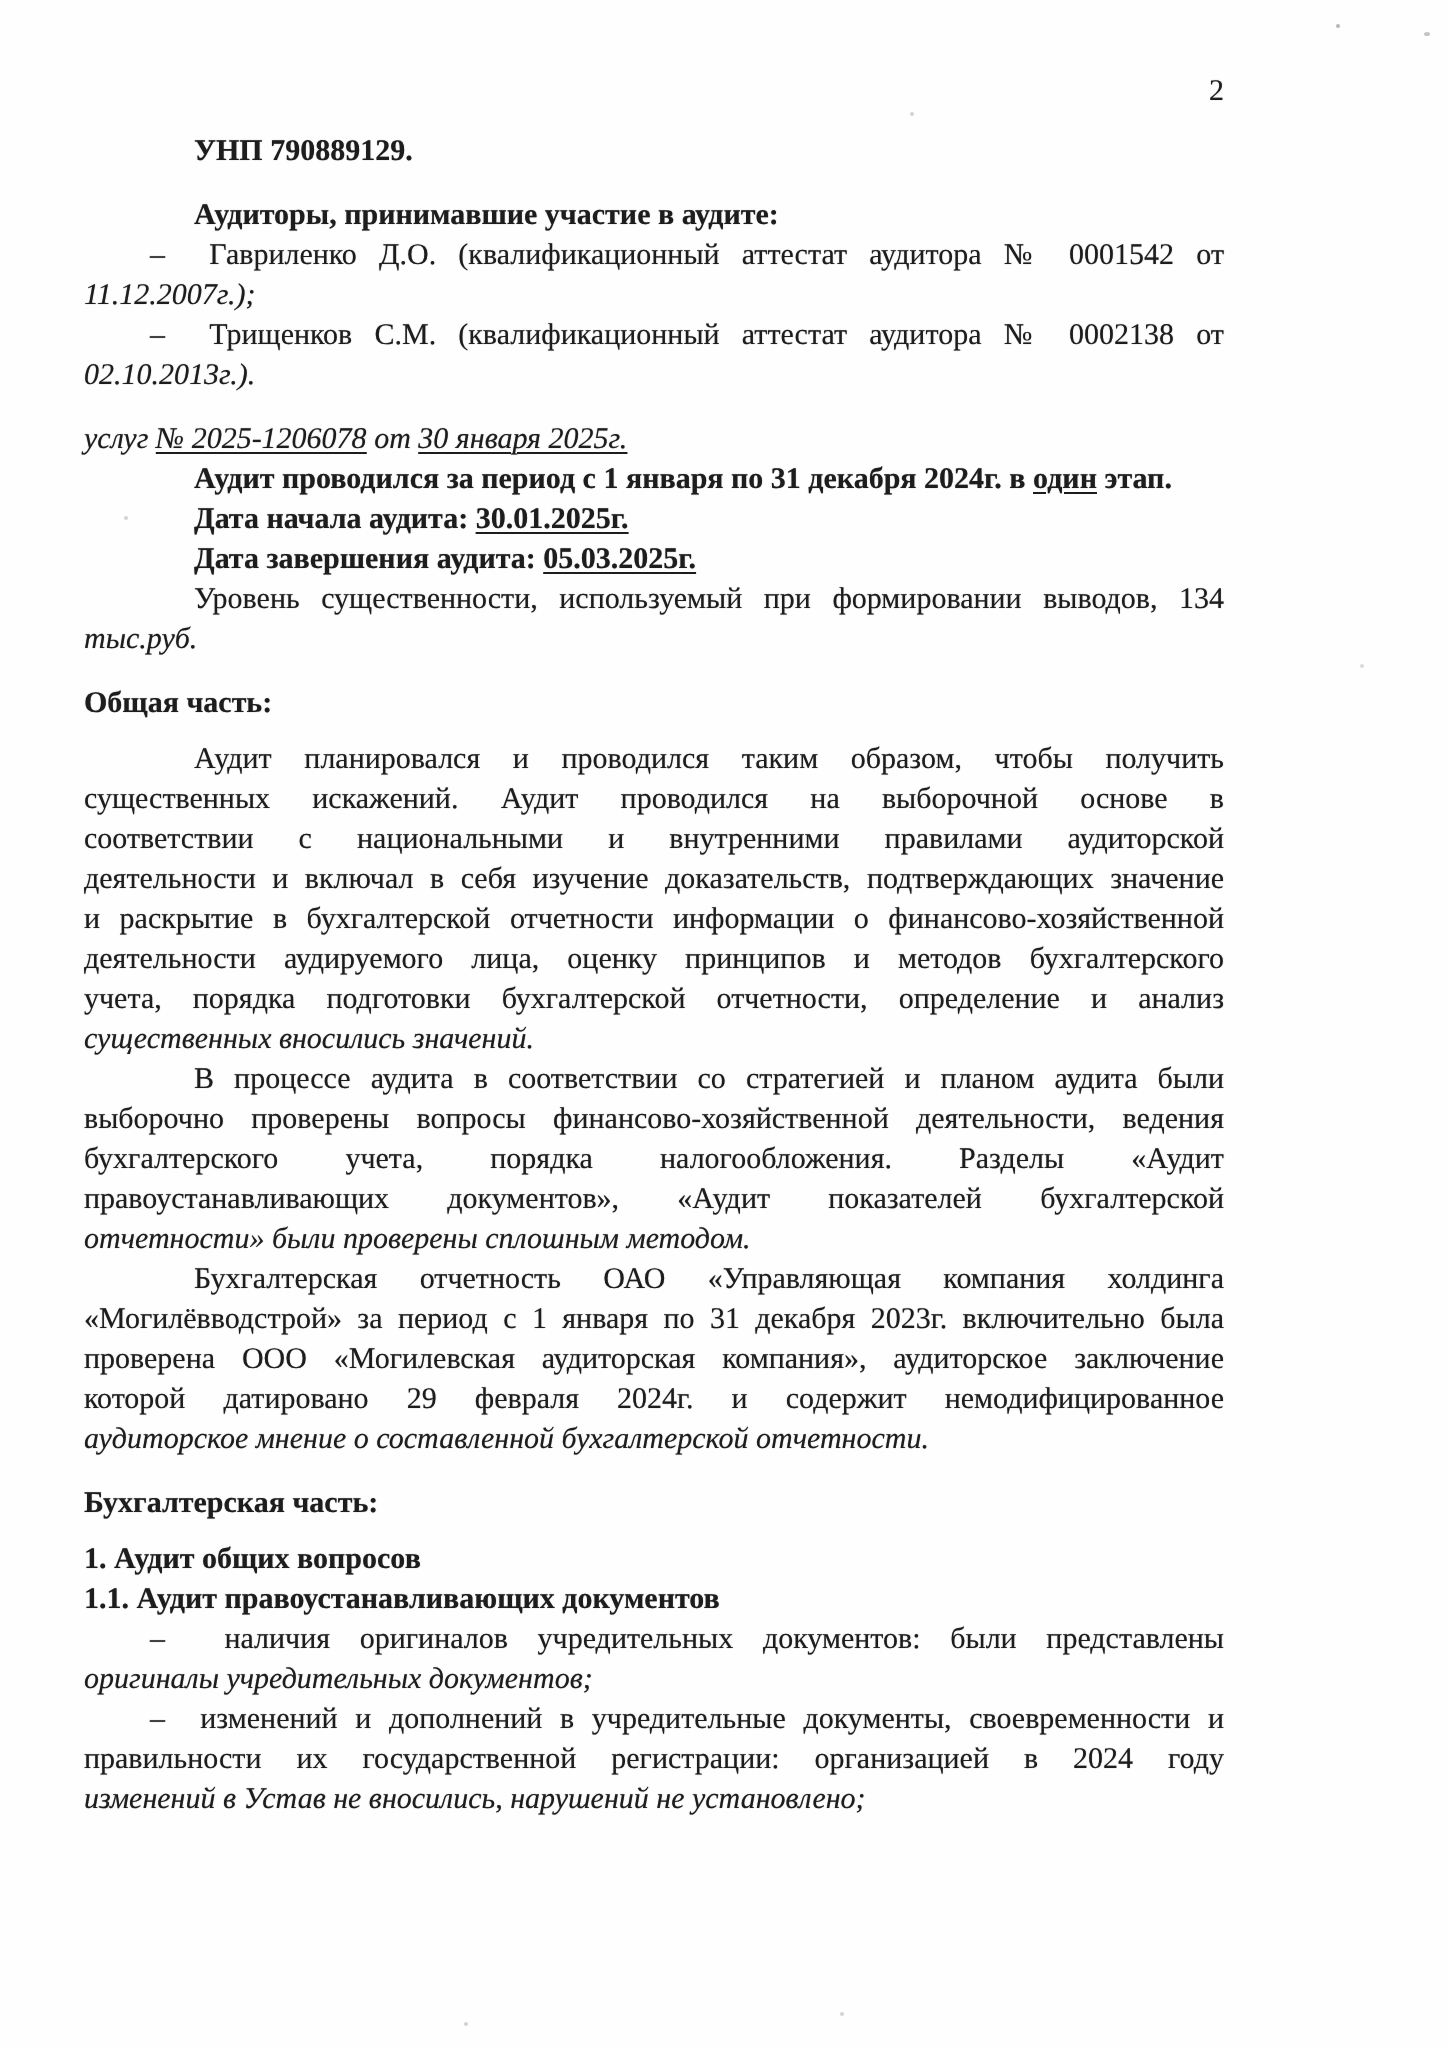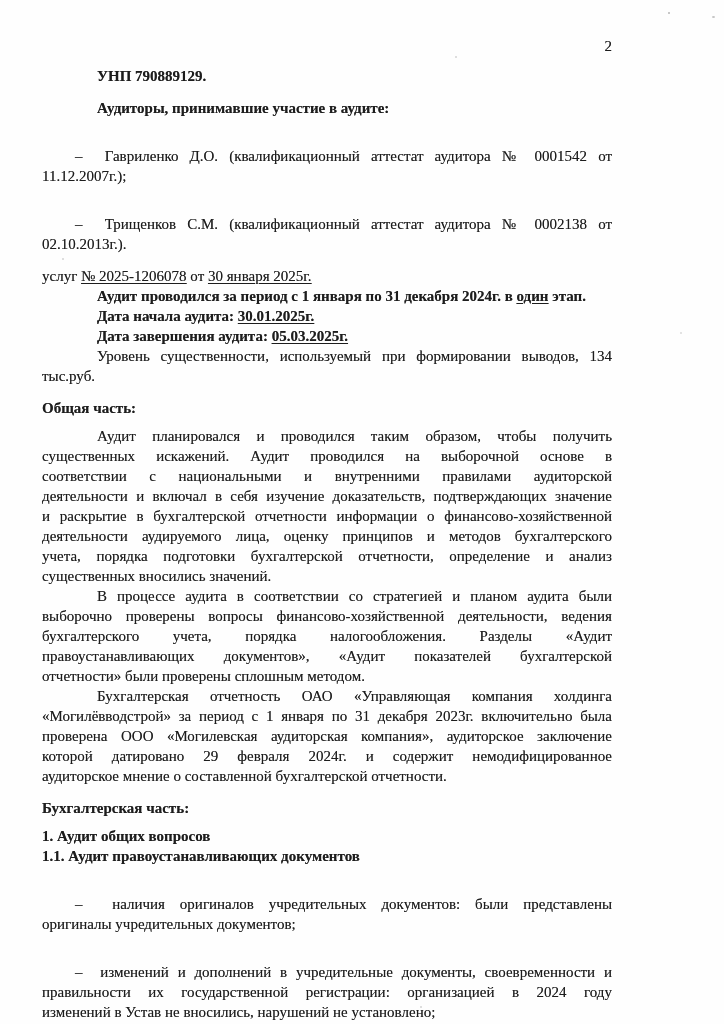--- a/index.html
+++ b/index.html
@@ -22,22 +22,22 @@
   .ln {
     font-size: 15px;
     line-height: 20px;
     white-space: pre-wrap;
     text-shadow: 0 0 0.5px rgba(20,20,20,0.55); 
   }
   .pn   { text-align: right; }
   .ind  { padding-left: 55px; font-weight: bold; }               
   .indj { padding-left: 55px; text-align: justify; text-align-last: justify; }
   .j    { text-align: justify; text-align-last: justify; }
-  .l    { text-align: left; }
-  .b    { padding-left: 33px; text-align: justify; text-align-last: justify; margin-top: 28px; } 
+  .l    { text-align: left; font-style: italic; }
+  .b    { padding-left: 33px; text-align: justify; text-align-last: justify; } 
   .h    { text-align: left; font-weight: bold; }
   .u    { text-decoration: underline; text-decoration-thickness: 1.3px; text-underline-offset: 2px; }
   .gap  { width: 100%; }
   .speck { position: absolute; background: #6f6f6f; border-radius: 50%; }
 </style>
 </head>
 <body>
 
 <div class="page">
 

